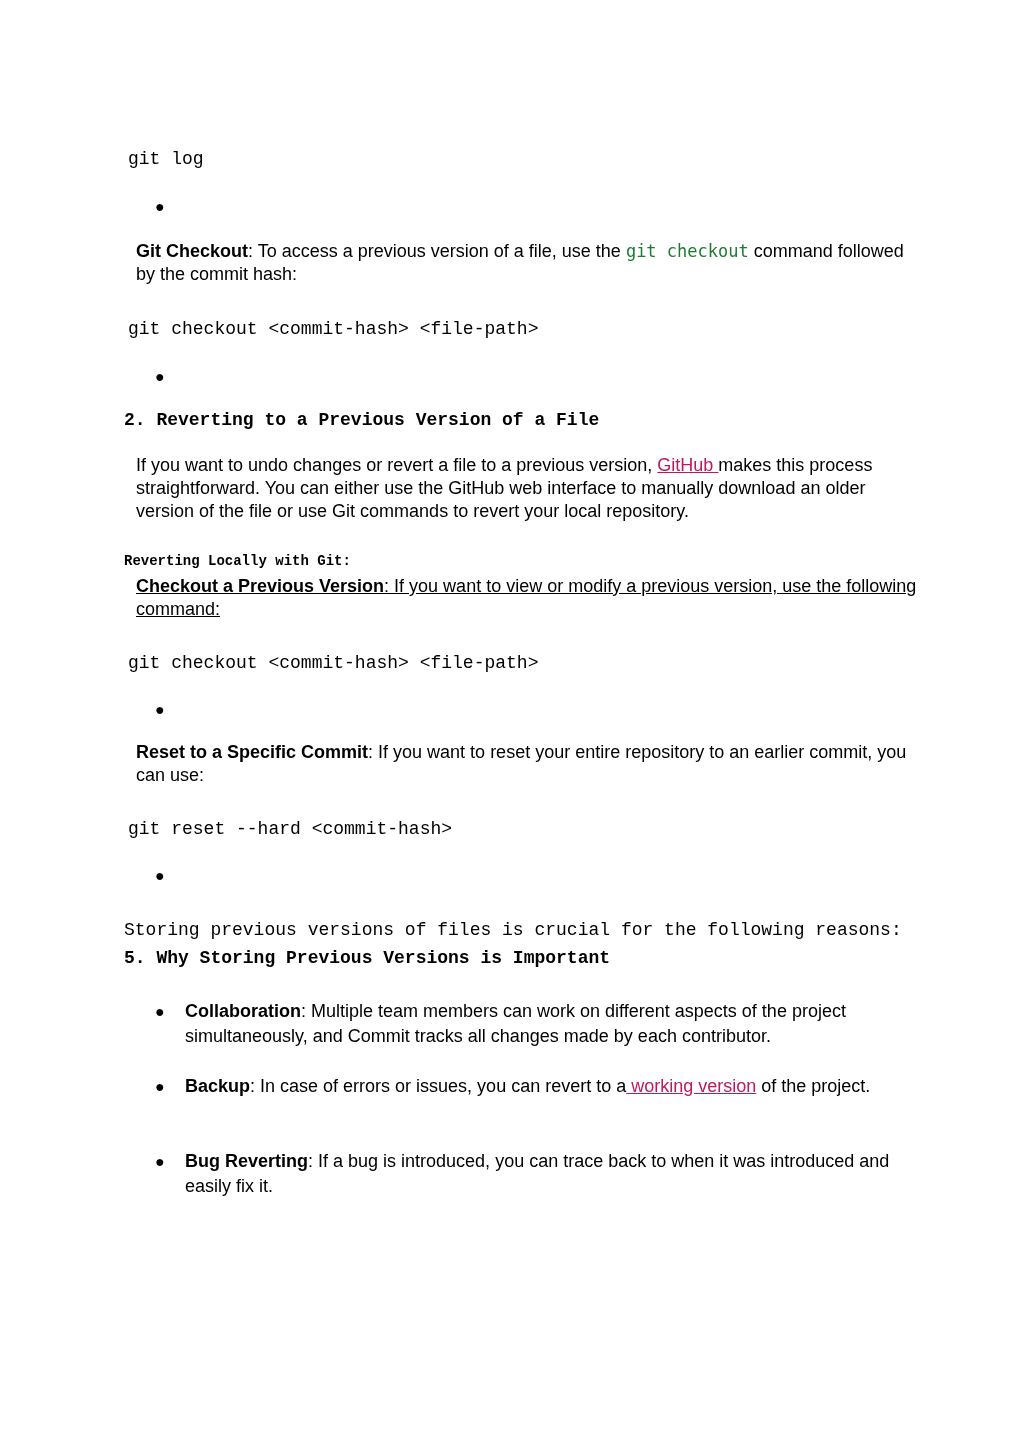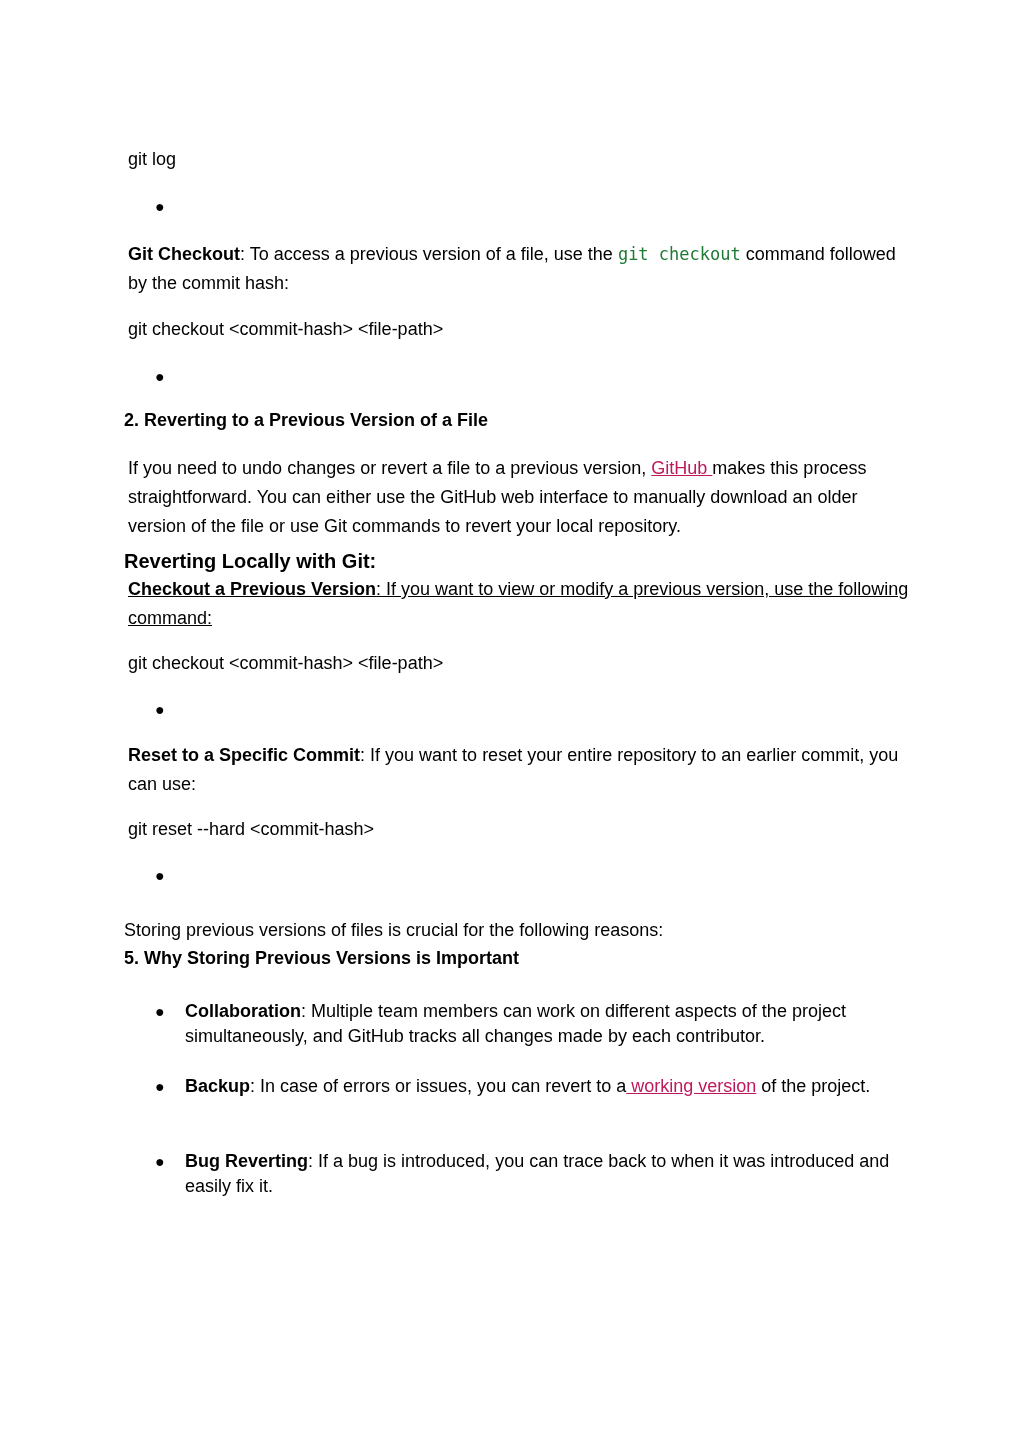--- a/index.html
+++ b/index.html
@@ -1,18 +1,18 @@
 <!DOCTYPE html>
 <html><head>
 <meta charset="utf-8">
 <style>
   html, body { margin: 0; padding: 0; background: #ffffff; }
   body { width: 1024px; height: 1446px; position: relative; font-family: "Liberation Sans", sans-serif; color: #000; font-size: 18px; }
-  .abs { position: absolute; white-space: nowrap; line-height: 25px; }
-  .para { position: absolute; left: 128px; width: 790px; line-height: 29px; font-size: 18px; }
+  .abs { position: absolute; white-space: nowrap; line-height: 25px; font-family: Liberation Mono, monospace; }
+  .para { position: absolute; left: 136px; width: 790px; line-height: 23px; font-size: 18px; }
   b { font-weight: bold; }
   .code { font-family: "DejaVu Sans Mono", monospace; color: #1e7b34; font-size: 17px; }
   .link { color: #be185d; text-decoration: underline; }
   .bullet { position: absolute; left: 155px; font-size: 16px; line-height: 25px; }
   .h { font-weight: bold; }
   .li { position: absolute; left: 155px; width: 740px; line-height: 25px; }
   .li .dot { position: absolute; left: 0; top: 0; font-size: 16px; }
   .li .txt { margin-left: 30px; display: block; }
 </style>
 </head>
@@ -26,24 +26,24 @@
   <div class="para" style="top:240px;">
     <b>Git Checkout</b><span>: To access a previous version of a file, use the </span><span class="code">git checkout</span><span> command followed by the commit hash:</span>
   </div>
 
   <div class="abs" style="left:128px; top:317px;">git checkout &lt;commit-hash&gt; &lt;file-path&gt;</div>
   <div class="bullet" style="top:364px;">●</div>
 
   <div class="abs h" style="left:124px; top:408px;">2. Reverting to a Previous Version of a File</div>
 
   <div class="para" style="top:454px;">
-    <span>If you need to undo changes or revert a file to a previous version, </span><a class="link">GitHub </a><span>makes this process straightforward. You can either use the GitHub web interface to manually download an older version of the file or use Git commands to revert your local repository.</span>
+    <span>If you want to undo changes or revert a file to a previous version, </span><a class="link">GitHub </a><span>makes this process straightforward. You can either use the GitHub web interface to manually download an older version of the file or use Git commands to revert your local repository.</span>
   </div>
 
-  <div class="abs h" style="left:124px; top:549px; font-size:20px;">Reverting Locally with Git:</div>
+  <div class="abs h" style="left:124px; top:549px; font-size:14px;">Reverting Locally with Git:</div>
 
   <div class="para" style="top:575px;text-decoration:underline;">
     <b>Checkout a Previous Version</b><span>: If you want to view or modify a previous version, use the following command:</span>
   </div>
 
   <div class="abs" style="left:128px; top:651px;">git checkout &lt;commit-hash&gt; &lt;file-path&gt;</div>
   <div class="bullet" style="top:697px;">●</div>
 
   <div class="para" style="top:741px;">
     <b>Reset to a Specific Commit</b><span>: If you want to reset your entire repository to an earlier commit, you can use:</span>
@@ -51,21 +51,21 @@
 
   <div class="abs" style="left:128px; top:817px;">git reset --hard &lt;commit-hash&gt;</div>
   <div class="bullet" style="top:863px;">●</div>
 
   <div class="abs h" style="left:124px; top:908px;margin-top:38px;">5. Why Storing Previous Versions is Important</div>
 
   <div class="abs" style="left:124px; top:918px;">Storing previous versions of files is crucial for the following reasons:</div>
 
   <div class="li" style="top:999px;">
     <span class="dot">●</span>
-    <span class="txt"><b>Collaboration</b><span>: Multiple team members can work on different aspects of the project simultaneously, and GitHub tracks all changes made by each contributor.</span></span>
+    <span class="txt"><b>Collaboration</b><span>: Multiple team members can work on different aspects of the project simultaneously, and Commit tracks all changes made by each contributor.</span></span>
   </div>
 
   <div class="li" style="top:1074px;">
     <span class="dot">●</span>
     <span class="txt"><b>Backup</b><span>: In case of errors or issues, you can revert to a</span><a class="link"> working version</a><span> of the project.</span></span>
   </div>
 
   <div class="li" style="top:1149px;">
     <span class="dot">●</span>
     <span class="txt"><b>Bug Reverting</b><span>: If a bug is introduced, you can trace back to when it was introduced and easily fix it.</span></span>

